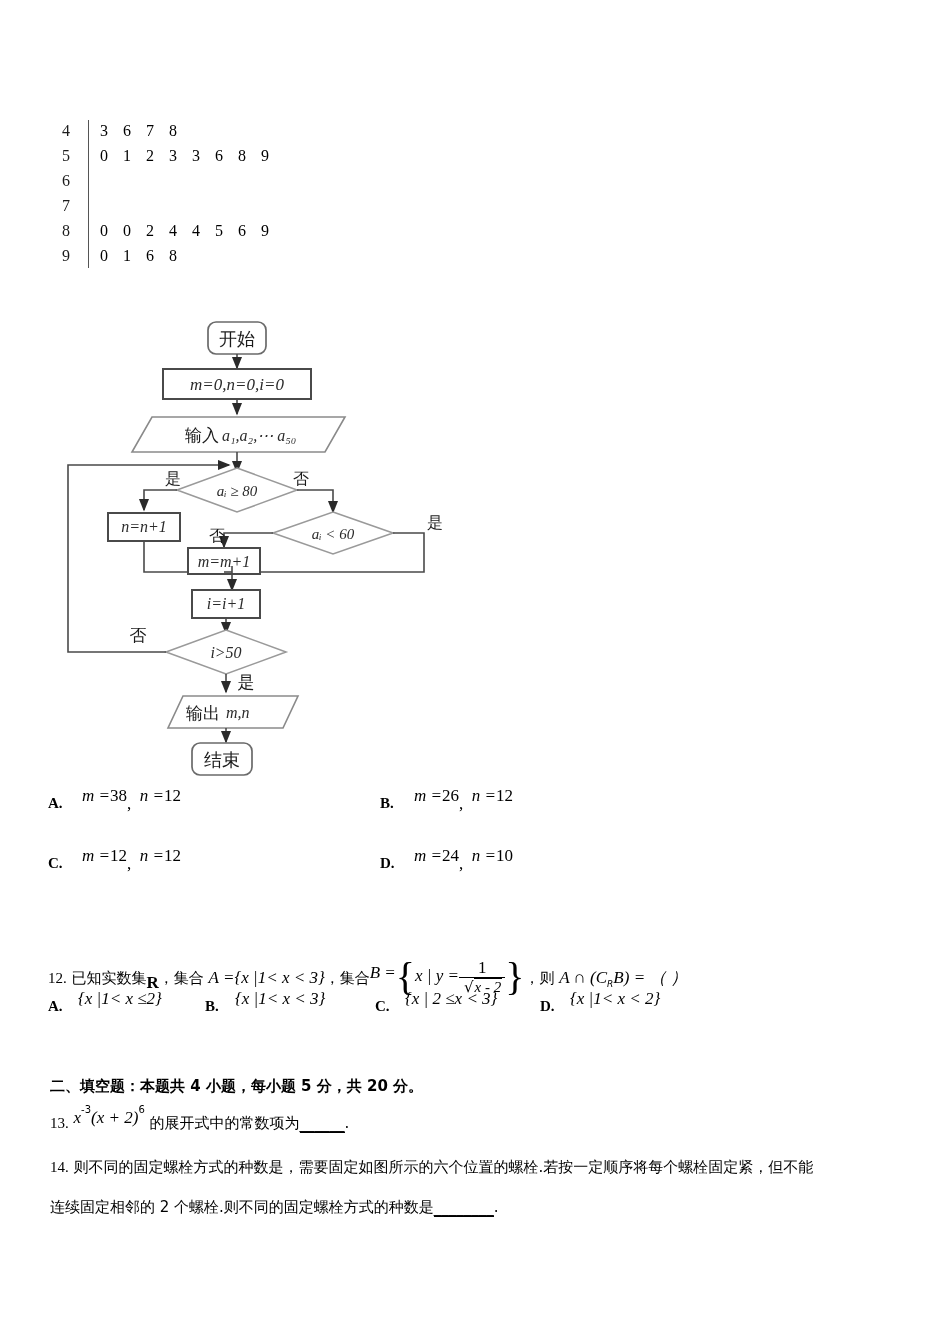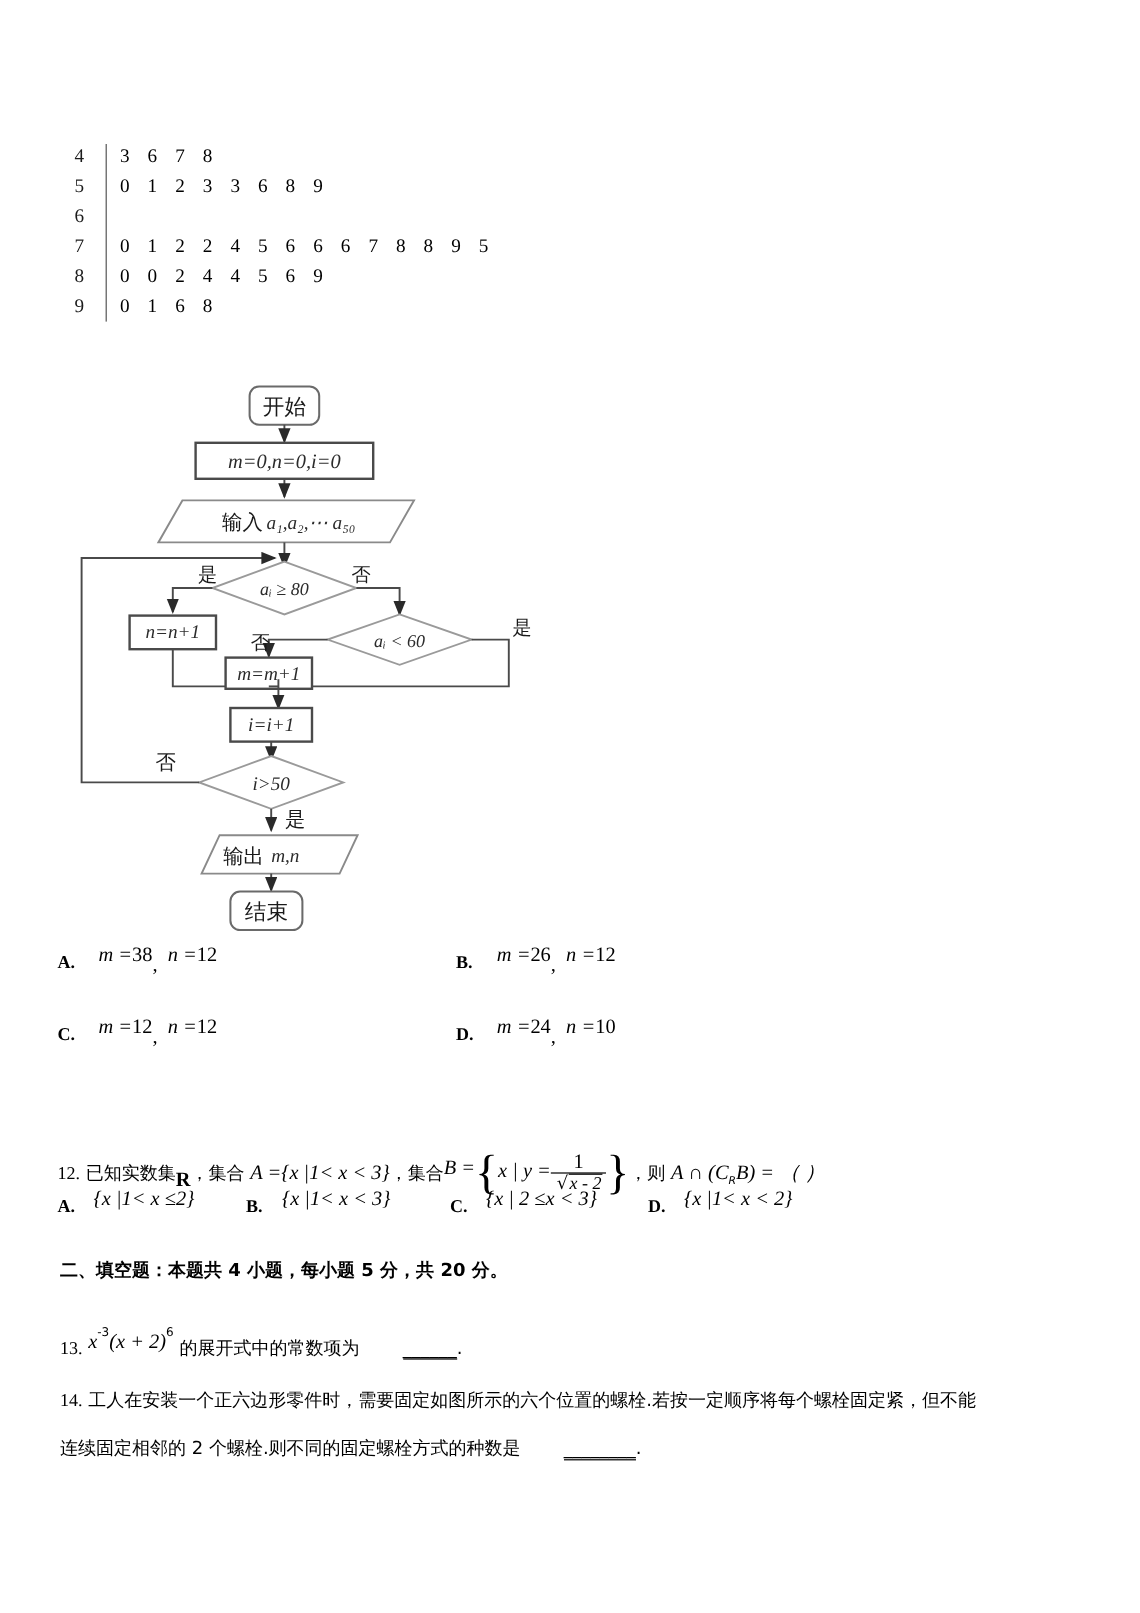--- a/index.html
+++ b/index.html
@@ -140,52 +140,51 @@
   .bigbrace { font-size: 40px; font-style: normal; vertical-align: middle; font-family: "Liberation Serif", serif; position: relative; top: -2px; }
 
   .sqrt-wrap { display: inline-block; position: relative; padding-left: 2px; }
   .sqrt-wrap .rad { font-style: normal; }
   .sqrt-wrap .under { border-top: 1.1px solid #000; padding: 0 1px 0 1px; display: inline-block; }
 
   
   #sec2 {
     position: absolute;
     left: 50px;
-    top: 1049px;
+    top: 1077px;
     font-family: "DejaVu Sans", sans-serif;
     font-weight: bold;
     font-size: 15px;
     white-space: nowrap;
     text-align: right;
   }
   .q13 { position: absolute; left: 50px; top: 1113px; }
   .q14a { position: absolute; left: 50px; top: 1158px; }
   .q14b { position: absolute; left: 50px; top: 1198px; }
 
-  .blank-ul { border-bottom: 1.4px solid #000; display: inline-block; margin-left: 36px; }
+  .blank-ul { border-bottom: 1.4px solid #000; display: inline-block; }
 </style>
 </head>
 <body>
 
 <div id="stemleaf">
   <div id="sl-divider"></div>
   <div class="sl-row">
     <span class="sl-stem">4</span>
     <span class="sl-leaves"><span>3</span><span>6</span><span>7</span><span>8</span></span>
   </div>
   <div class="sl-row">
     <span class="sl-stem">5</span>
     <span class="sl-leaves"><span>0</span><span>1</span><span>2</span><span>3</span><span>3</span><span>6</span><span>8</span><span>9</span></span>
   </div>
   <div class="sl-row">
     <span class="sl-stem">6</span>
   </div>
   <div class="sl-row">
     <span class="sl-stem">7</span>
-    <span class="sl-leaves"><span>0</span><span>1</span><span>2</span><span>2</span><span>4</span><span>5</span><span>6</span><span>6</span><span>6</span><span>7</span><span>8</span><span>8</span><span>9</span><span>5</span></span>
   </div>
   <div class="sl-row">
     <span class="sl-stem">8</span>
     <span class="sl-leaves"><span>0</span><span>0</span><span>2</span><span>4</span><span>4</span><span>5</span><span>6</span><span>9</span></span>
   </div>
   <div class="sl-row">
     <span class="sl-stem">9</span>
     <span class="sl-leaves"><span>0</span><span>1</span><span>6</span><span>8</span></span>
   </div>
 </div>
@@ -335,17 +334,17 @@
 <div id="sec2">二、填空题：本题共 4 小题，每小题 5 分，共 20 分。</div>
 
 <div class="qline q13">
   <span class="qnum">13.</span>
   <span class="math" style="position:relative;top:-5px;">x</span><sup class="small" style="position:relative;top:-9px;">-3</sup><span class="math" style="position:relative;top:-5px;">(x + 2)</span><sup class="small" style="position:relative;top:-9px;">6</sup>
   <span>的展开式中的常数项为</span><span class="blank-ul">______</span><span>.</span>
 </div>
 
 <div class="qline q14a">
   <span class="qnum">14.</span>
-  <span>工人在安装一个正六边形零件时，需要固定如图所示的六个位置的螺栓.若按一定顺序将每个螺栓固定紧，但不能</span>
+  <span>则不同的固定螺栓方式的种数是，需要固定如图所示的六个位置的螺栓.若按一定顺序将每个螺栓固定紧，但不能</span>
 </div>
 <div class="qline q14b">
   <span>连续固定相邻的 2 个螺栓.则不同的固定螺栓方式的种数是</span><span class="blank-ul">________</span><span>.</span>
 </div>
 
 </body></html>

